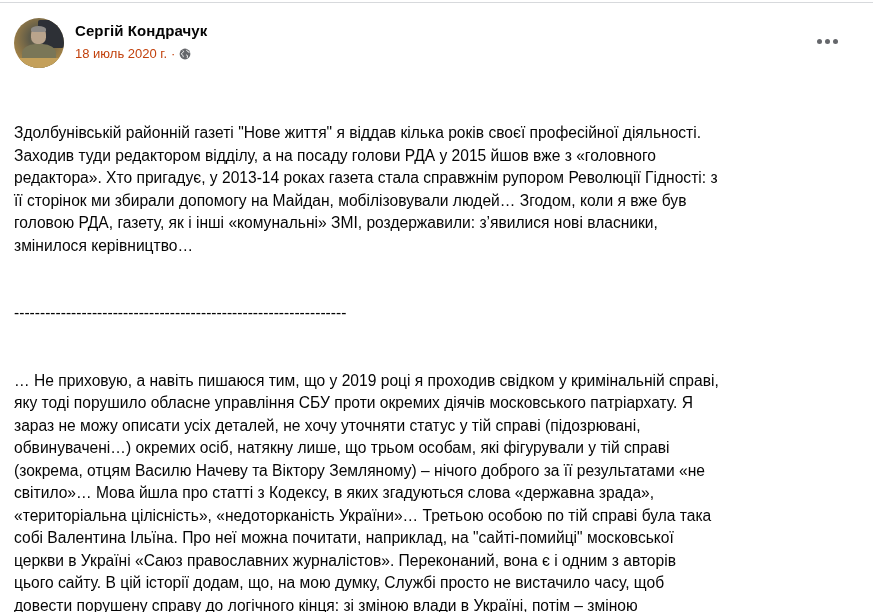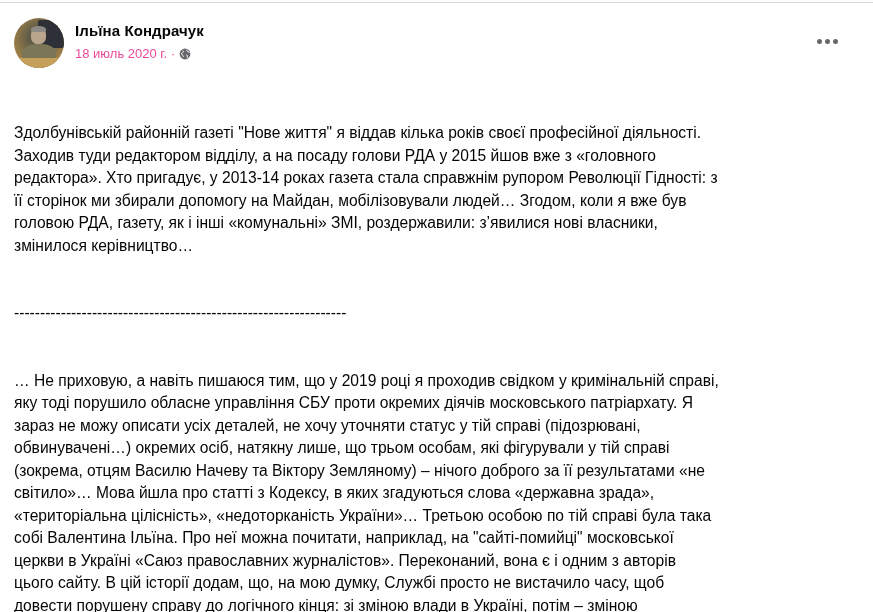--- a/index.html
+++ b/index.html
@@ -7,42 +7,42 @@
     .topline { position:absolute; left:0; top:2px; width:873px; height:1px; background:#d7d9dc; }
     .header { position:absolute; left:14px; top:18px; width:845px; height:50px; }
     .avatar { position:absolute; left:0; top:0; width:50px; height:50px; border-radius:50%; overflow:hidden;
       background: radial-gradient(circle at 50% 40%, #6e6a58 0%, #5d5a48 25%, #8a7448 55%, #b08a45 80%, #9a7a3e 100%); }
     .avatar .bg-dark { position:absolute; left:24px; top:2px; width:26px; height:28px; background:#2d3036; border-radius:2px; }
     .avatar .head { position:absolute; left:17px; top:9px; width:15px; height:17px; border-radius:45% 45% 40% 40%; background:#b9a48c; }
     .avatar .hair { position:absolute; left:17px; top:8px; width:15px; height:6px; border-radius:50% 50% 20% 20%; background:#8d8a86; }
     .avatar .body { position:absolute; left:8px; top:26px; width:34px; height:24px; border-radius:40% 40% 0 0; background:#7a7657; }
     .avatar .table { position:absolute; left:0; top:40px; width:50px; height:10px; background:#c4a05a; }
     .name { position:absolute; left:61px; top:4px; font-size:15px; font-weight:bold; color:#050505; letter-spacing:0.1px; }
-    .meta { position:absolute; left:61px; top:28px; font-size:13px; color:#ec4899; display:flex; align-items:center; }
+    .meta { position:absolute; left:61px; top:28px; font-size:13px; color:#c2410c; display:flex; align-items:center; }
     .meta .dot { margin:0 4px; }
     .globe { width:12px; height:12px; display:inline-block; }
     .more { position:absolute; right:14px; top:10px; width:36px; height:26px; display:flex; align-items:center; justify-content:center; gap:3px; cursor:pointer; }
     .more span { width:5px; height:5px; border-radius:50%; background:#65676b; display:block; }
     .post-text { position:absolute; left:14px; top:77px; width:850px; font-size:15.6px; line-height:22.5px; color:#050505; white-space:pre-wrap; }
     .post-text p { margin:0; }
   </style>
 </head>
 <body>
 
 <div class="topline"></div>
 
 <div class="header">
   <div class="avatar">
     <div class="bg-dark"></div>
     <div class="body"></div>
     <div class="head"></div>
     <div class="hair"></div>
     <div class="table"></div>
   </div>
-  <div class="name">Ільїна Кондрачук</div>
+  <div class="name">Сергій Кондрачук</div>
   <div class="meta">
     <span>18 июль 2020 г.</span>
     <span class="dot">·</span>
     <span class="globe">
       <svg viewBox="0 0 16 16" width="12" height="12">
         <circle cx="8" cy="8" r="7.2" fill="#65676b"></circle>
         <path d="M5 3.2c1 .6 1.2 1.6.6 2.4-.7.9-2 .8-2.3 2 -.2 1 .8 1.6 1.6 2 .9.5.8 1.6.6 2.6" stroke="#ffffff" stroke-width="1.3" fill="none"></path>
         <path d="M10.5 2.3c-.6 1.3.3 2.2 1.4 2.3 1 .1 1.6.9 1.3 1.9" stroke="#ffffff" stroke-width="1.3" fill="none"></path>
         <path d="M9.5 9.5c.8-.3 1.8.2 1.9 1.1.1.9-.6 1.6-.5 2.6" stroke="#ffffff" stroke-width="1.3" fill="none"></path>
       </svg>

